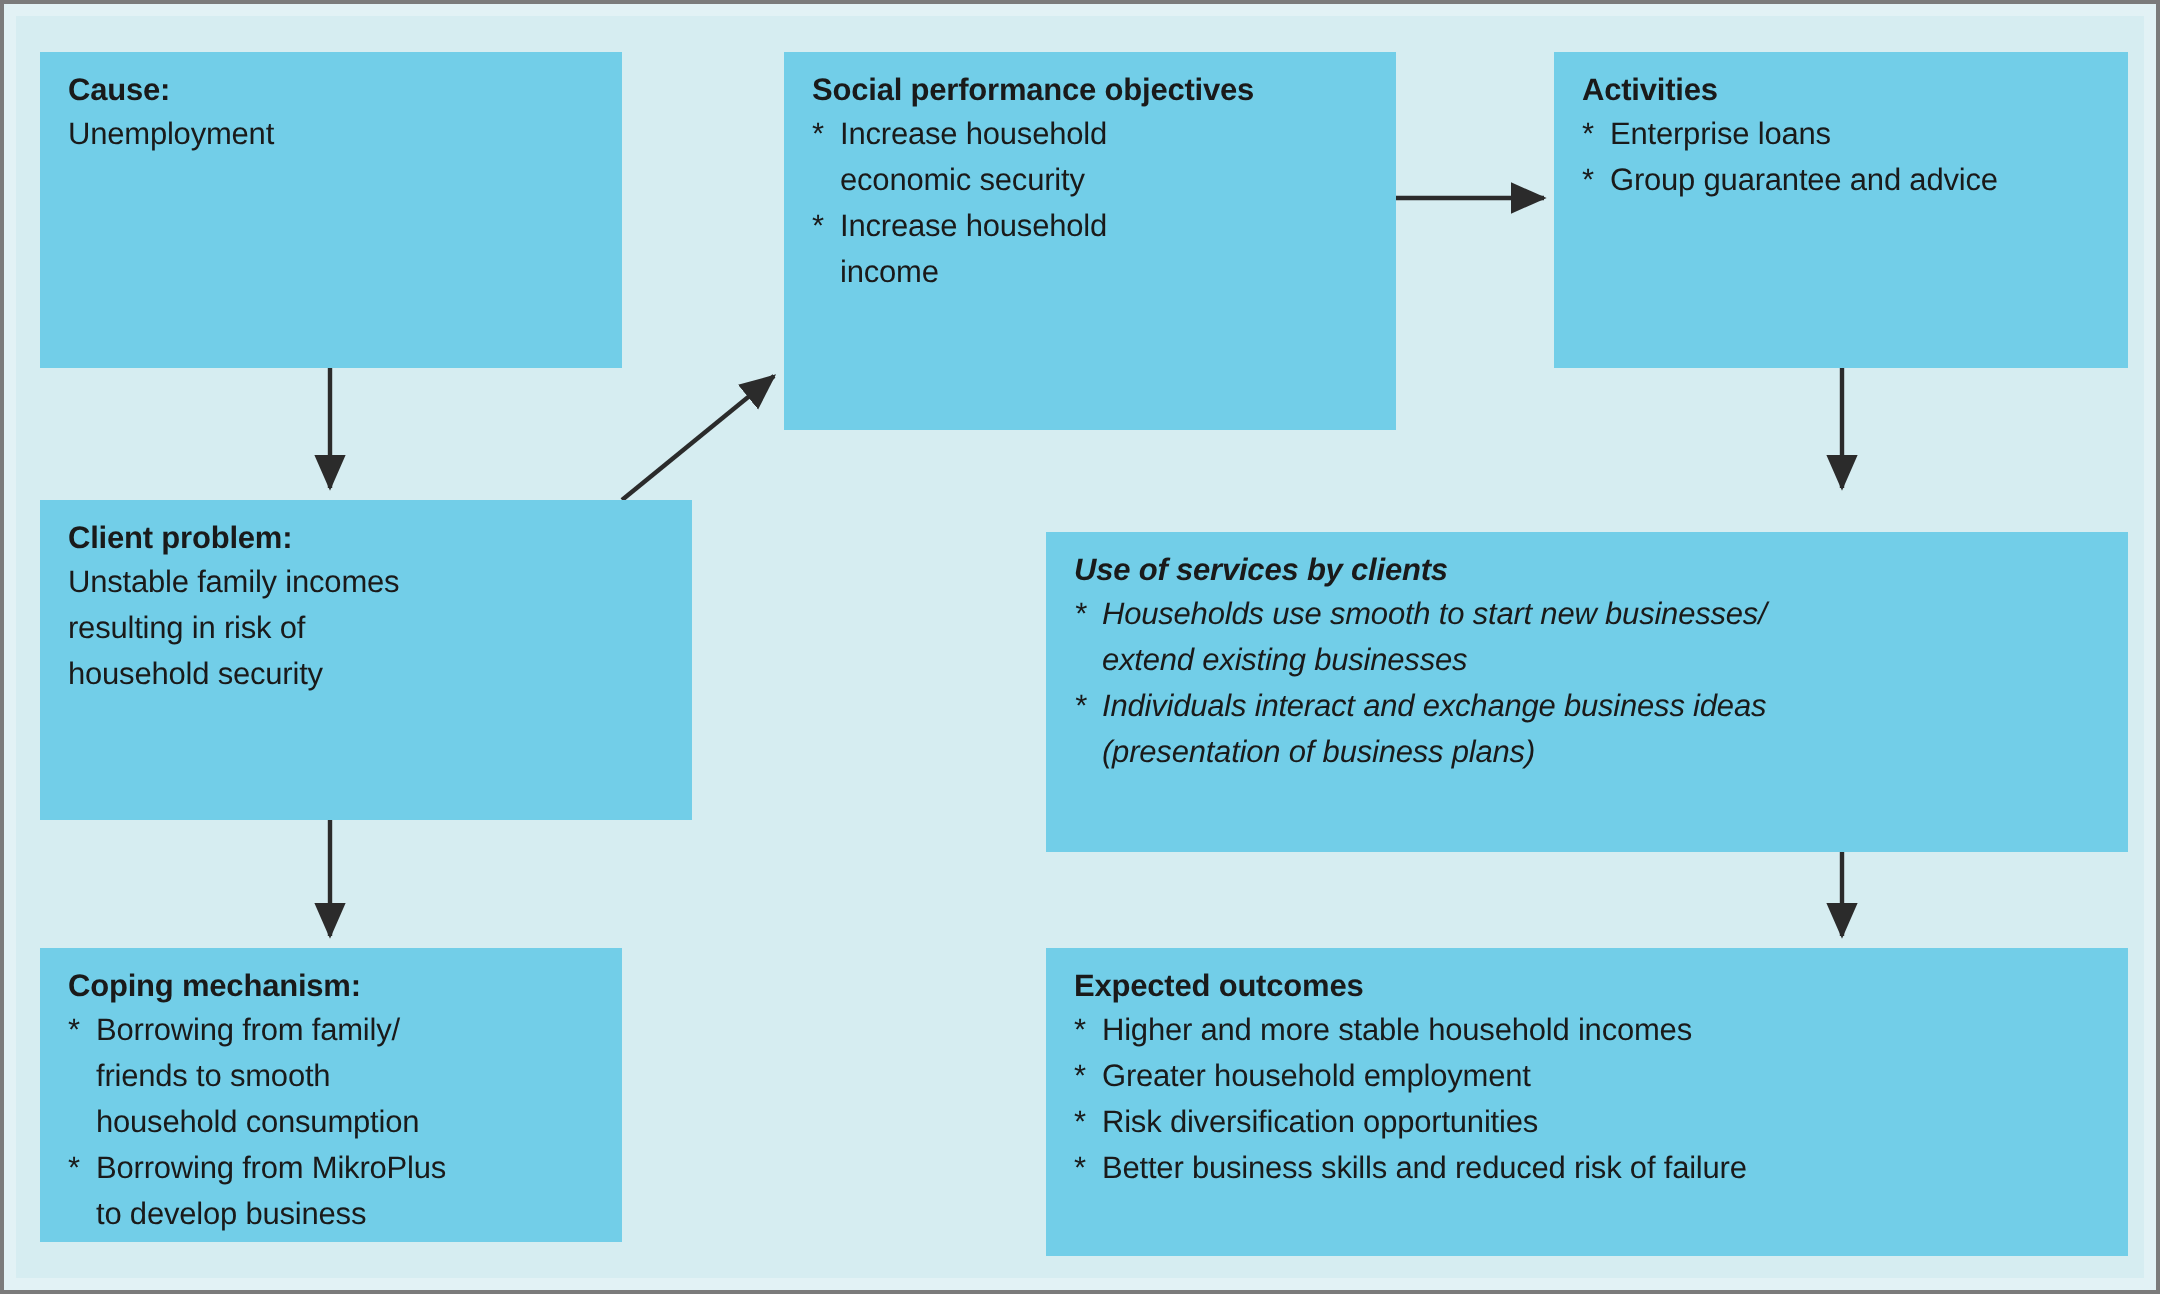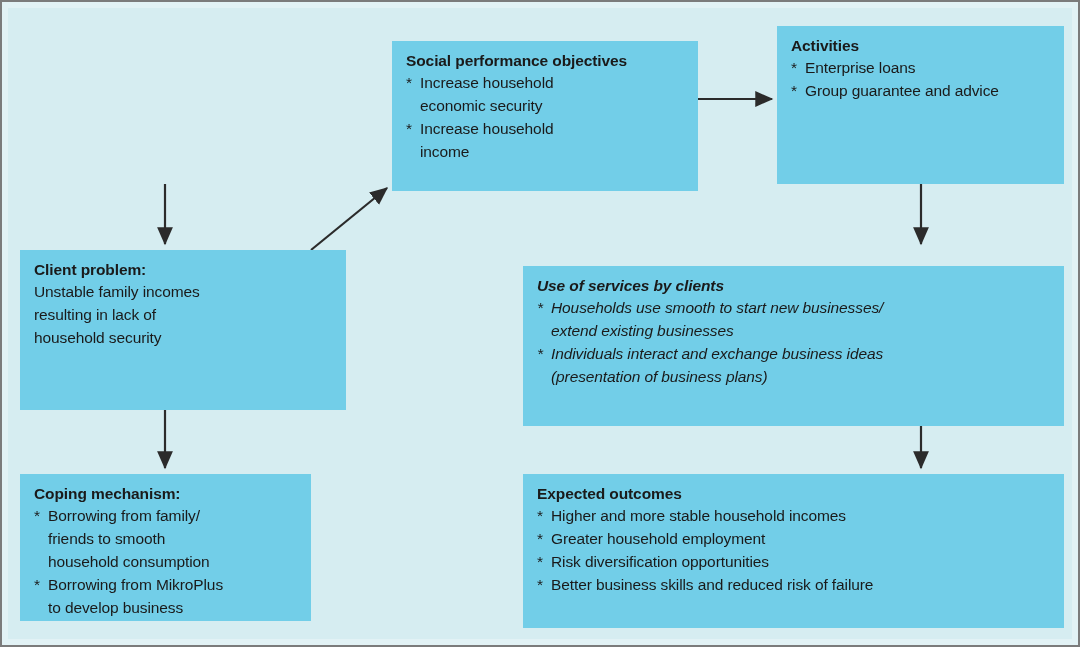--- a/index.html
+++ b/index.html
@@ -76,21 +76,21 @@
   .box li .sub {
     display: block;
     white-space: nowrap;
   }
   .box li .first {
     white-space: nowrap;
   }
 
   
   #box-cause          { left: 18px;  top: 24px;  width: 291px; height: 158px; }
-  #box-objectives     { left: 390px; top: 39px;  width: 306px; height: 150px; }
+  #box-objectives     { left: 390px; top: 24px;  width: 306px; height: 189px; }
   #box-activities     { left: 775px; top: 24px;  width: 287px; height: 158px; }
   #box-client-problem { left: 18px;  top: 248px; width: 326px; height: 160px; }
   #box-use-services   { left: 521px; top: 264px; width: 541px; height: 160px; font-style: italic; }
   #box-coping         { left: 18px;  top: 472px; width: 291px; height: 147px; }
   #box-outcomes       { left: 521px; top: 472px; width: 541px; height: 154px; }
 </style>
 </head>
 <body>
 
 <div id="page">
@@ -120,20 +120,24 @@
 
     <g>
       <line x1="163" y1="408" x2="163" y2="466" stroke="#2b2b2b" stroke-width="2.2" marker-end="url(#ah)"></line>
     </g>
 
     <g>
       <line x1="919" y1="408" x2="919" y2="466" stroke="#2b2b2b" stroke-width="2.2" marker-end="url(#ah)"></line>
     </g>
   </svg>
 
+  <div class="box" id="box-cause">
+    <div class="title">Cause:</div>
+    <div class="line">Unemployment</div>
+  </div>
 
   <div class="box" id="box-objectives">
     <div class="title">Social performance objectives</div>
     <ul>
       <li>
         <span class="star">*</span>
         <span class="first">Increase household</span>
         <span class="sub">economic security</span>
       </li>
       <li>
@@ -154,21 +158,21 @@
       <li>
         <span class="star">*</span>
         <span class="first">Group guarantee and advice</span>
       </li>
     </ul>
   </div>
 
   <div class="box" id="box-client-problem">
     <div class="title">Client problem:</div>
     <div class="line">Unstable family incomes</div>
-    <div class="line">resulting in lack of</div>
+    <div class="line">resulting in risk of</div>
     <div class="line">household security</div>
   </div>
 
   <div class="box" id="box-use-services">
     <div class="title">Use of services by clients</div>
     <ul>
       <li>
         <span class="star">*</span>
         <span class="first">Households use smooth to start new businesses/</span>
         <span class="sub">extend existing businesses</span>

